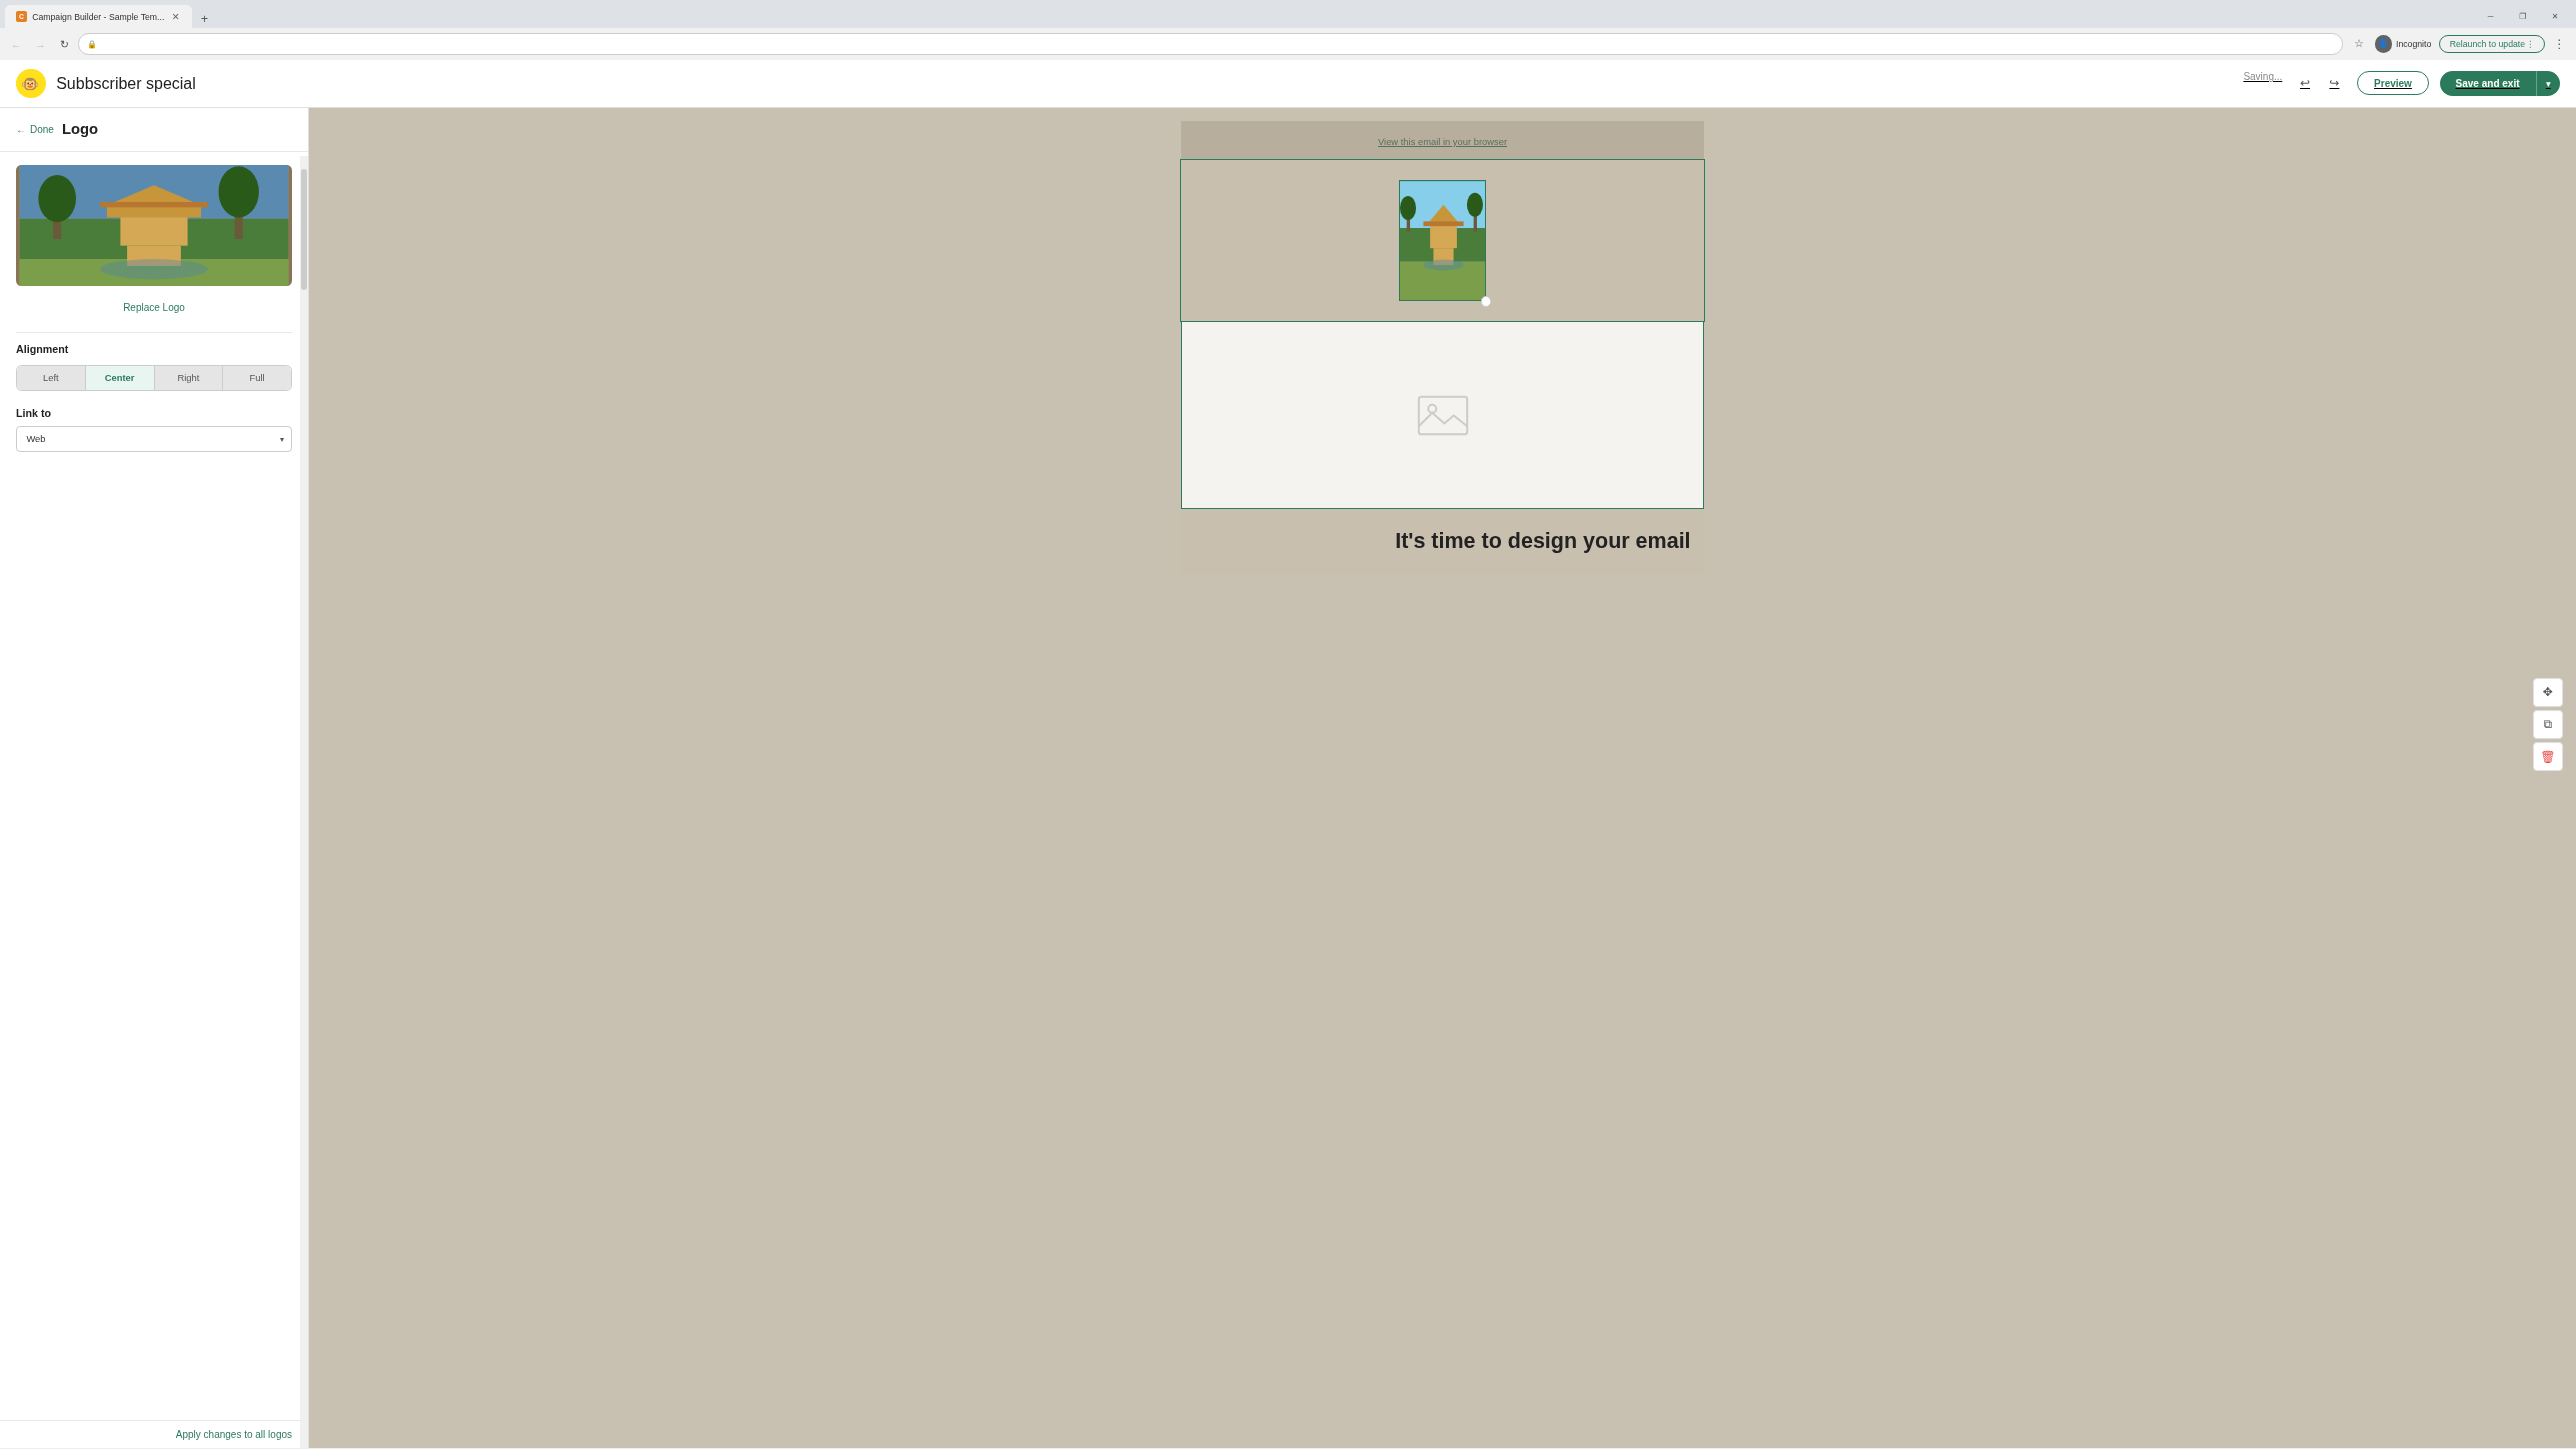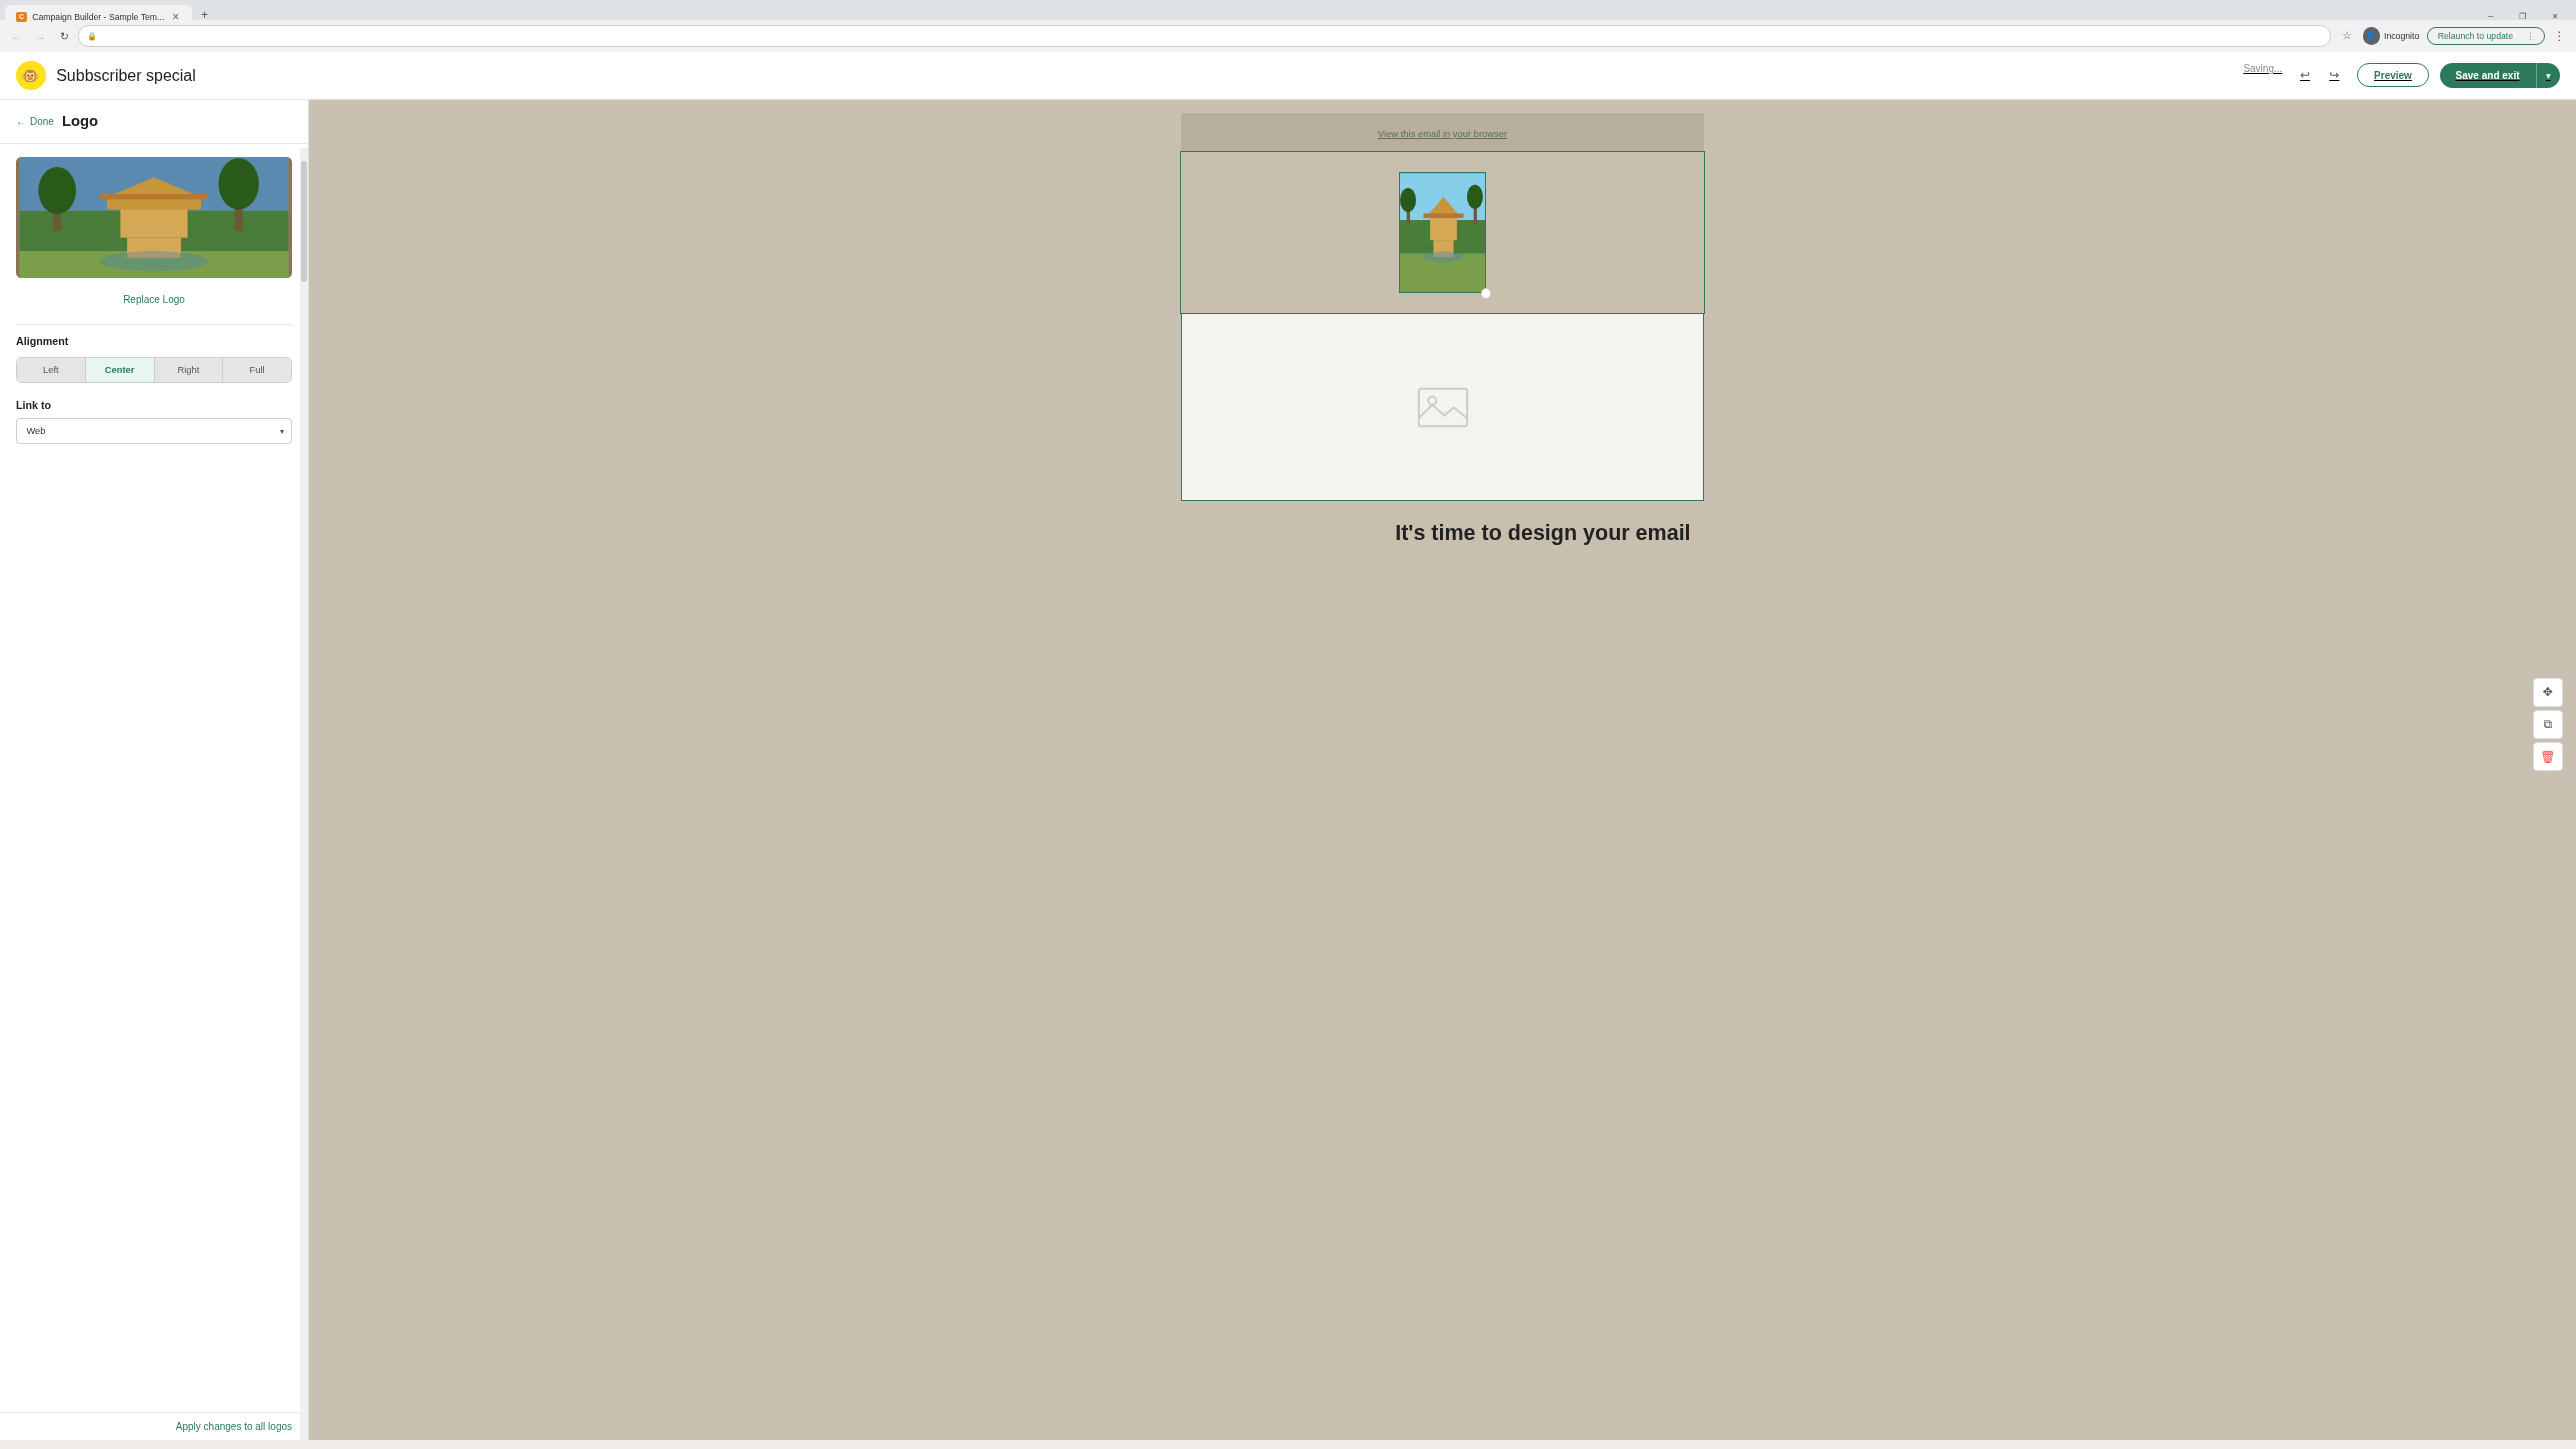--- a/index.html
+++ b/index.html
@@ -1,22 +1,22 @@
 <!DOCTYPE html>
 <html style="font-size:10.7px"><head>
   <meta charset="utf-8">
   <style>
     * { box-sizing: border-box; margin: 0; padding: 0; }
     body { font-family: -apple-system, BlinkMacSystemFont, 'Segoe UI', sans-serif; background: #f0ede8; overflow: hidden; }
     .tab-bar {
       display: flex;
-      align-items: flex-start;
+      align-items: flex-end;
       padding: 5.4px 5.4px 0;
       background: #dee1e6;
-      height: 20px;
+      height: 28px;
     }
     .tab {
       display: flex;
       align-items: center;
       background: #f1f1f1;
       border-radius: 5.4px 5.4px 0 0;
       padding: 0 10.7px;
       height: 23px;
       font-size: 8.7px;
       color: #333;
@@ -114,21 +114,21 @@
       color: white; font-size: 8px;
     }
     .relaunch-btn {
       background: transparent;
       border: 1.3px solid #2c7a5c;
       border-radius: 10.7px;
       padding: 2.7px 9.4px;
       font-size: 8.7px;
       color: #2c7a5c;
       cursor: pointer;
-      display: flex; align-items: center; gap: 13px;
+      display: flex; align-items: center; gap: 1px;
     }
     .three-dots { font-size: 12px; color: #555; cursor: pointer; padding: 2.7px 5.4px; }
 
     
     .app-header {
       background: white;
       height: 48px;
       display: flex;
       align-items: center;
       padding: 0 16px;

